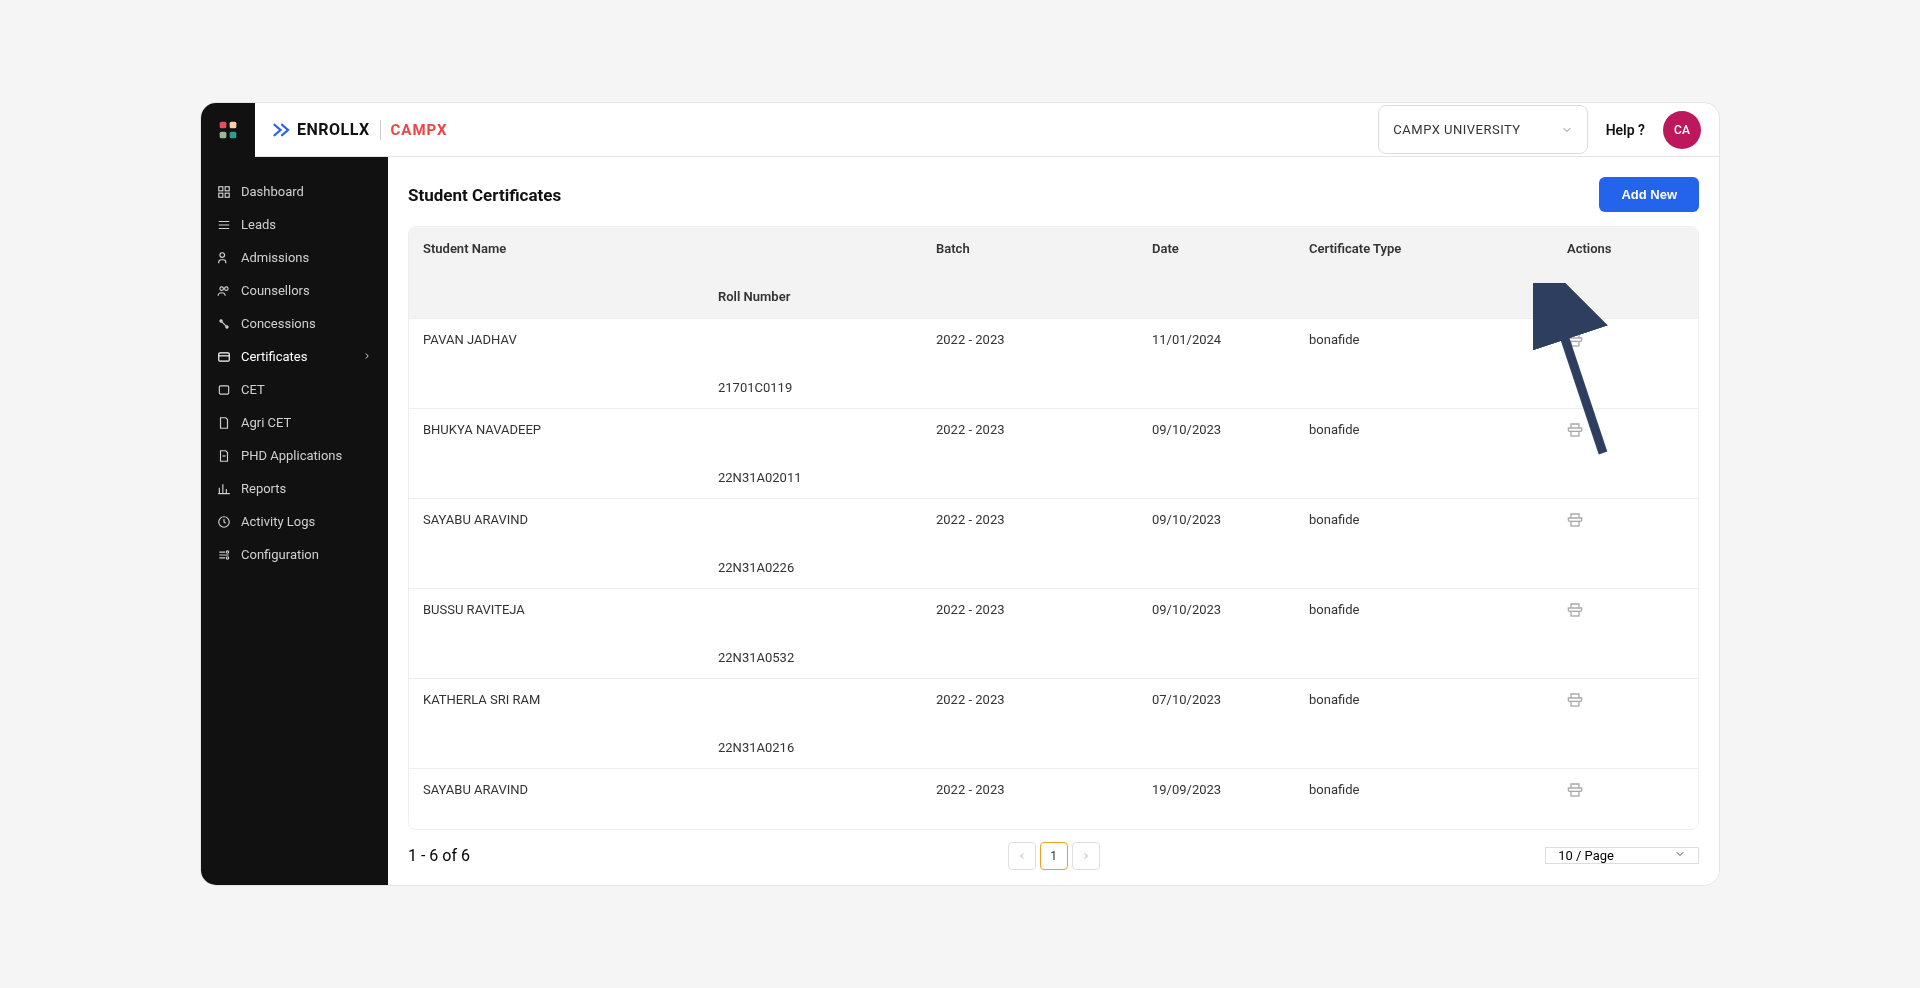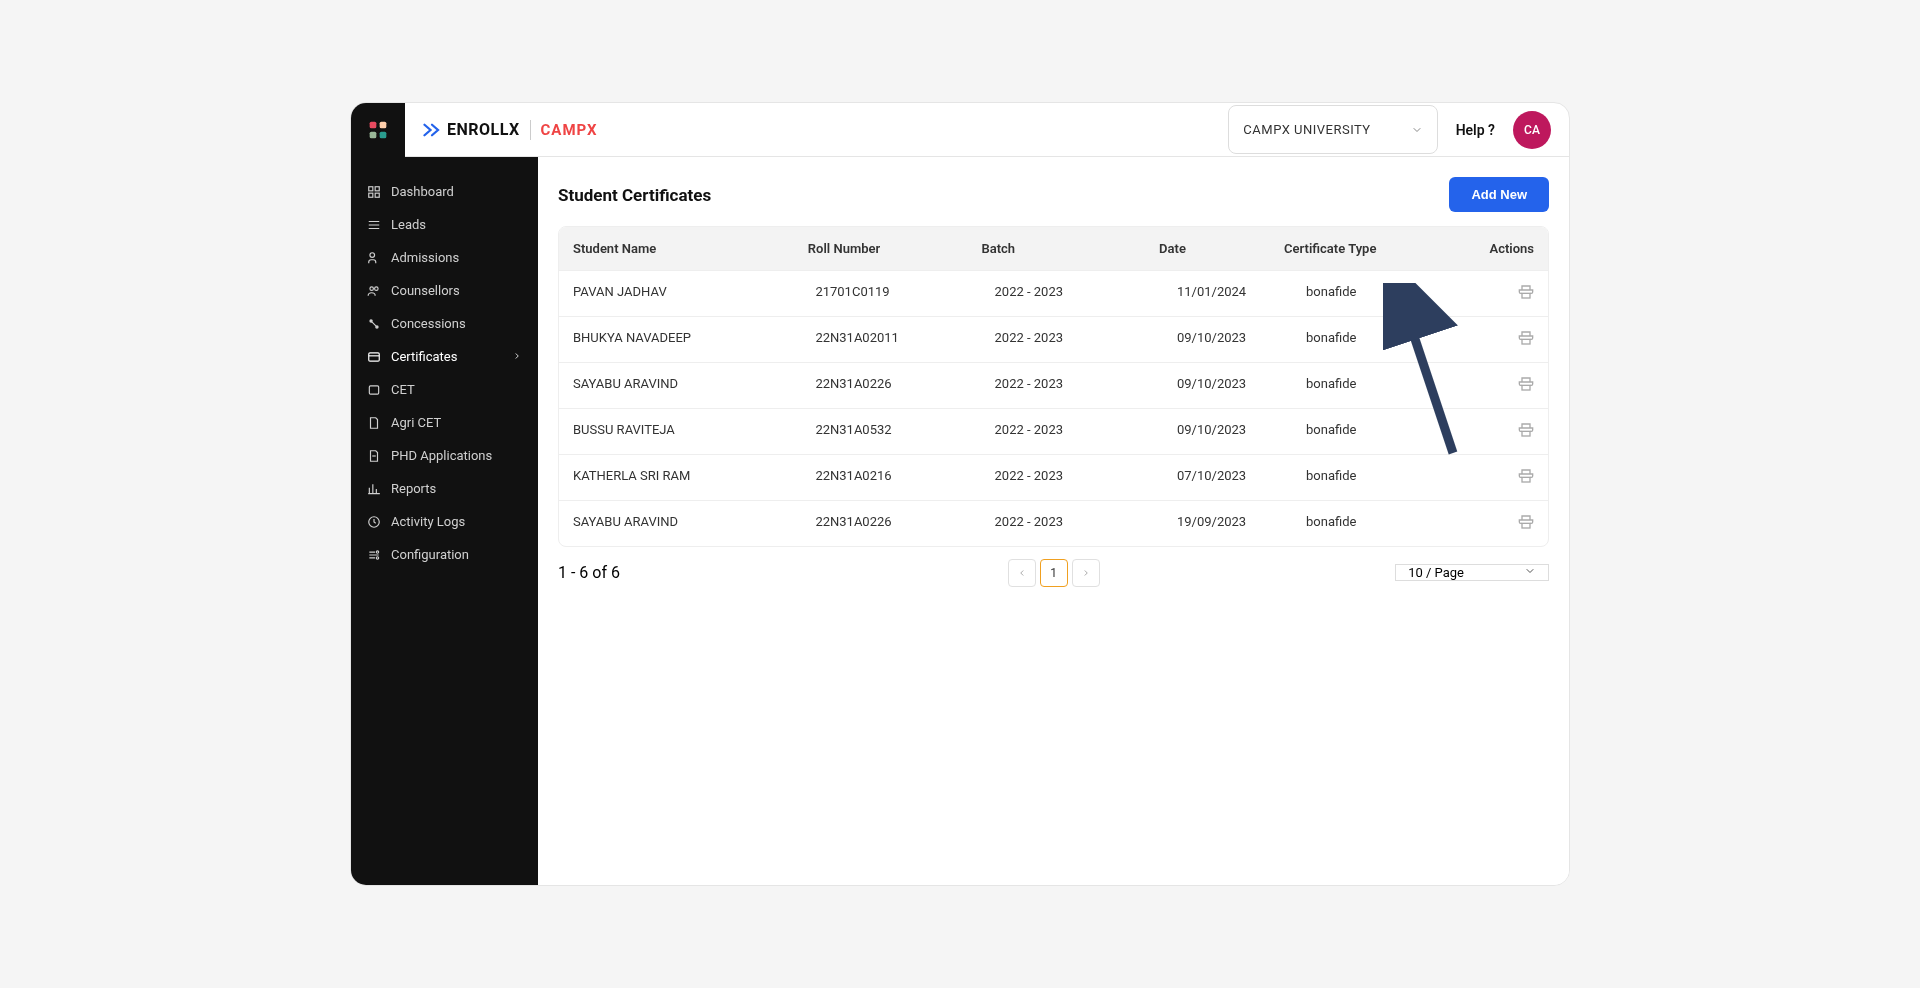--- a/index.html
+++ b/index.html
@@ -6,21 +6,21 @@
 body {
   font-family: -apple-system, BlinkMacSystemFont, "Segoe UI", Roboto, Arial, sans-serif;
   background: #f5f5f5;
   width: 1920px;
   height: 988px;
   display: flex;
   align-items: center;
   justify-content: center;
 }
 .app-window {
-  width: 1220px;
+  width: 1520px;
   height: 784px;
   background: #fff;
   border-radius: 16px;
   border: 1px solid #e5e5e5;
   overflow: hidden;
   display: flex;
   flex-direction: column;
   position: relative;
 }
 .header {
@@ -177,21 +177,21 @@
   padding: 14px 14px;
 }
 .trow {
   display: flex;
   font-size: 13px;
   color: #333;
   padding: 13px 14px;
   border-top: 1px solid #eee;
 }
 .col-name { width: 295px; }
-.col-roll { width: 218px; }
+.col-roll { width: 218px; margin-top: 48px; }
 .col-batch { width: 188px; }
 .col-date { width: 185px; padding-left: 28px; }
 .col-type { width: 258px; }
 .col-actions { flex: 1; }
 .action-icon {
   color: #aaa;
   cursor: pointer;
   display: inline-flex;
 }
 .pager {

